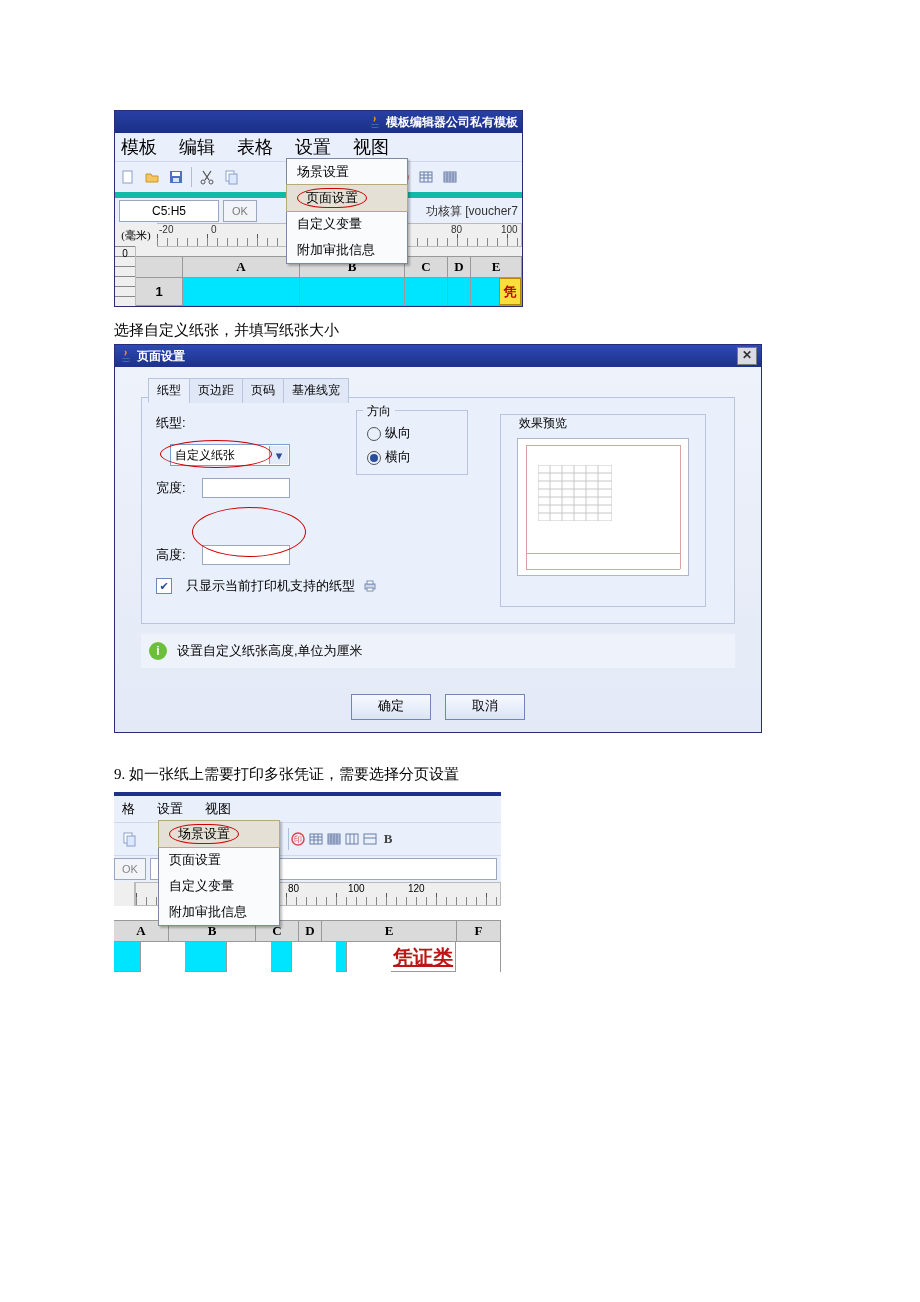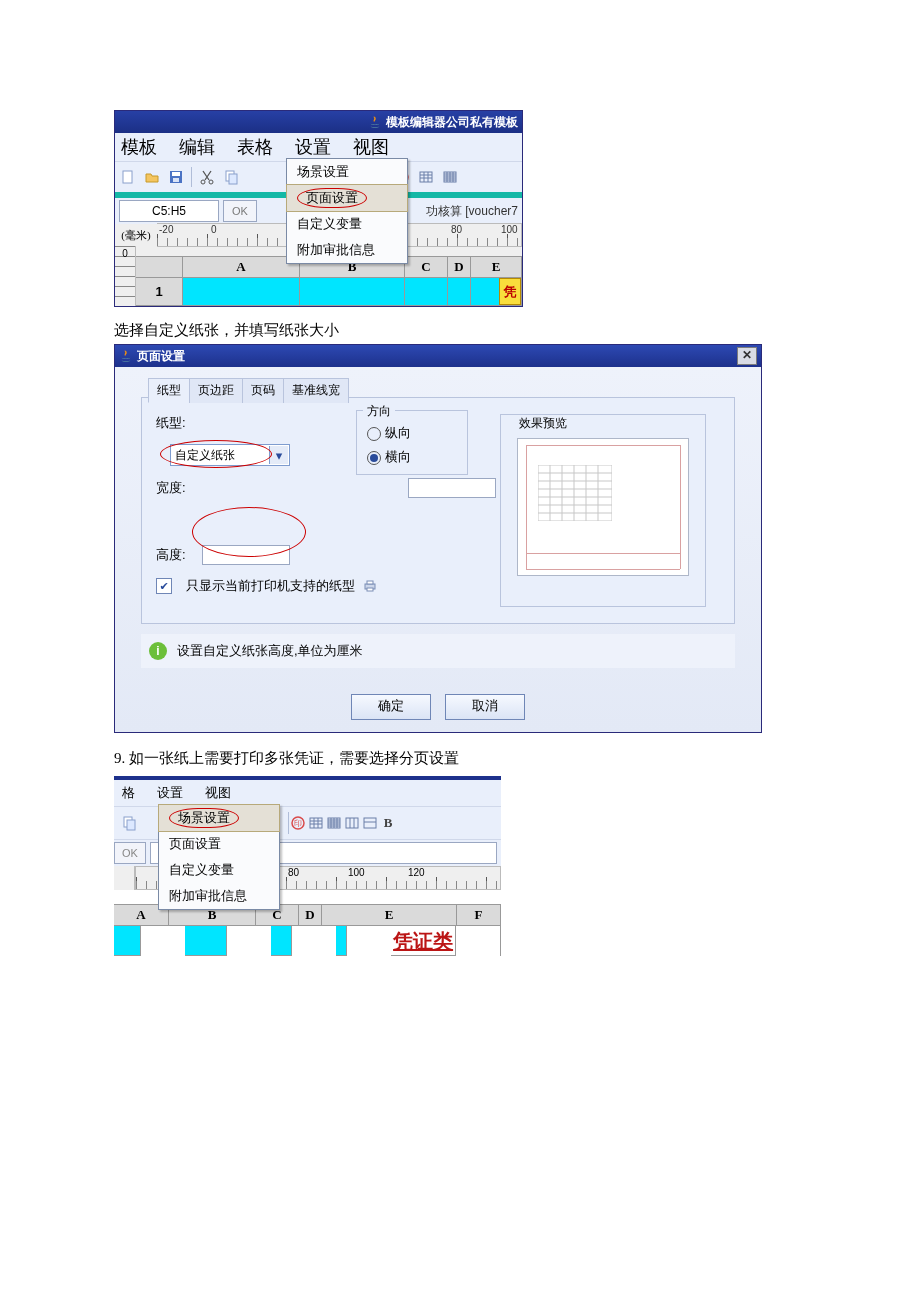--- a/index.html
+++ b/index.html
@@ -64,21 +64,21 @@
   .radio{width:12px;height:12px;border-radius:50%;border:1px solid #555;display:inline-block;vertical-align:middle;margin-right:4px;position:relative;}
   .radio.sel::after{content:"";position:absolute;inset:2px;background:#2a4c9b;border-radius:50%;}
   .preview-box{border:1px solid #b9c4dd;padding:16px;margin-left:4px;}
   .pv-page{width:170px;height:136px;border:1px solid #aeb7c9;background:#fff;position:relative;}
   .pv-page .redln{position:absolute;background:#d9a1a1;}
   .hint-row{display:flex;align-items:flex-start;gap:10px;margin:10px 16px 0;background:#eef2fb;padding:8px;}
   .info-ico{width:18px;height:18px;border-radius:50%;background:#6cbf3a;color:#fff;display:flex;align-items:center;justify-content:center;font-weight:bold;font-size:12px;}
   .btn-row{display:flex;gap:14px;justify-content:center;margin-top:26px;}
   .btn{width:78px;height:24px;border:1px solid #6f86b6;background:linear-gradient(#f6f9ff,#dbe4f5);text-align:center;line-height:22px;font-size:13px;}
   
-  .num9{margin:16px 0 8px 0;font-size:15px;font-family:"SimSun";}
+  .num9{margin:32px 0 8px 0;font-size:15px;font-family:"SimSun";}
   .win3{width:387px;border-top:4px solid #1d318c;}
   .menubar3{background:#e9effb;height:26px;display:flex;align-items:center;gap:22px;padding:0 8px;font-size:13px;}
   .toolbar3{background:#e9effb;height:32px;display:flex;align-items:center;padding:0 6px;border-top:1px solid #d0d8ea;}
   .ok3{width:30px;height:20px;border:1px solid #9aa7c2;background:#f2f4fa;font-size:11px;color:#888;text-align:center;line-height:20px;}
   .ruler3{height:22px;background:#efefef;border:1px solid #bbb;background-image:
     linear-gradient(90deg,#888 1px,transparent 1px),linear-gradient(90deg,#555 1px,transparent 1px);
     background-size:10px 8px,50px 12px;background-position:0 14px,0 10px;background-repeat:repeat-x;position:relative;}
   .ruler3 span{position:absolute;top:0;font-size:10px;}
   .hdrs3{display:flex;background:#dadada;margin-top:14px;border-top:1px solid #999;border-bottom:1px solid #999;}
   .hdrs3 div{border-right:1px solid #999;text-align:center;font-weight:bold;font-family:"Times New Roman",serif;height:20px;line-height:20px;}
@@ -254,21 +254,21 @@
             <span style="width:50px;">纸型:</span>
           </div>
           <div class="form-row" style="position:relative;">
             <span style="width:14px;"></span>
             <div class="combo">
               <input value="自定义纸张" style="">
               <span class="dd">▾</span>
             </div>
             <span class="red-ell" style="left:4px;top:-4px;width:110px;height:26px;"></span>
           </div>
-          <div class="form-row" style="margin-top:6px;position:relative;justify-content:space-between;">
+          <div class="form-row" style="margin-top:6px;position:relative;">
             <span style="width:46px;">宽度:</span>
             <div class="fieldbox"></div>
           </div>
           <div class="form-row" style="position:relative;margin-top:47px;">
             <span style="width:46px;">高度:</span>
             <div class="fieldbox"></div>
             <span class="red-ell" style="left:36px;top:-38px;width:112px;height:48px;"></span>
           </div>
           <div class="form-row" style="margin-top:10px;">
             <span class="chk">✔</span>

